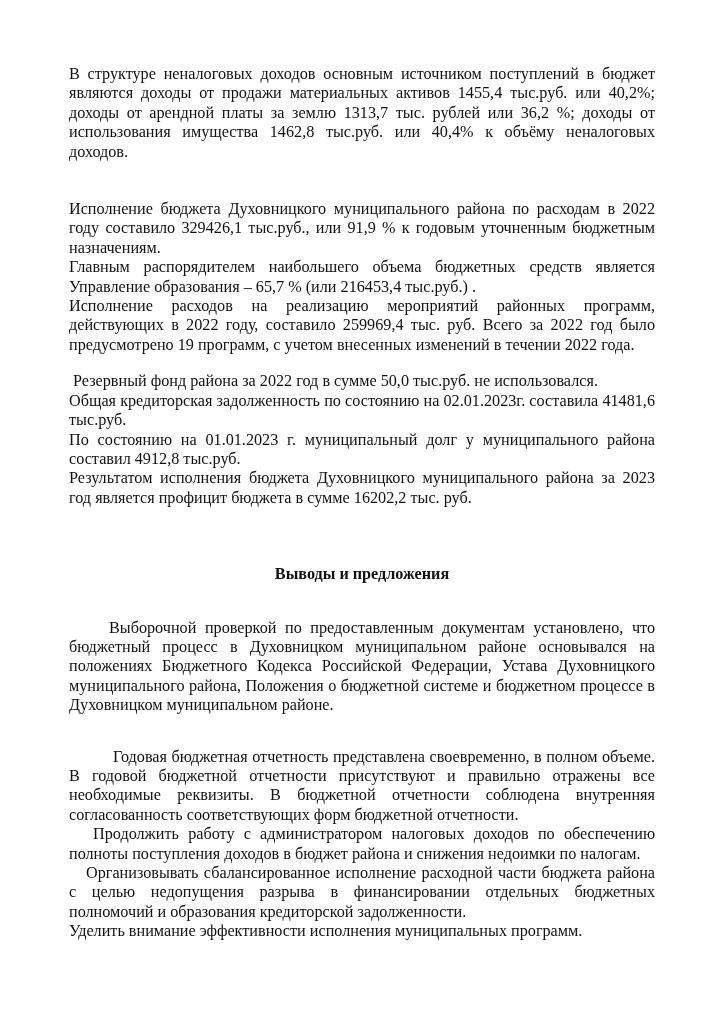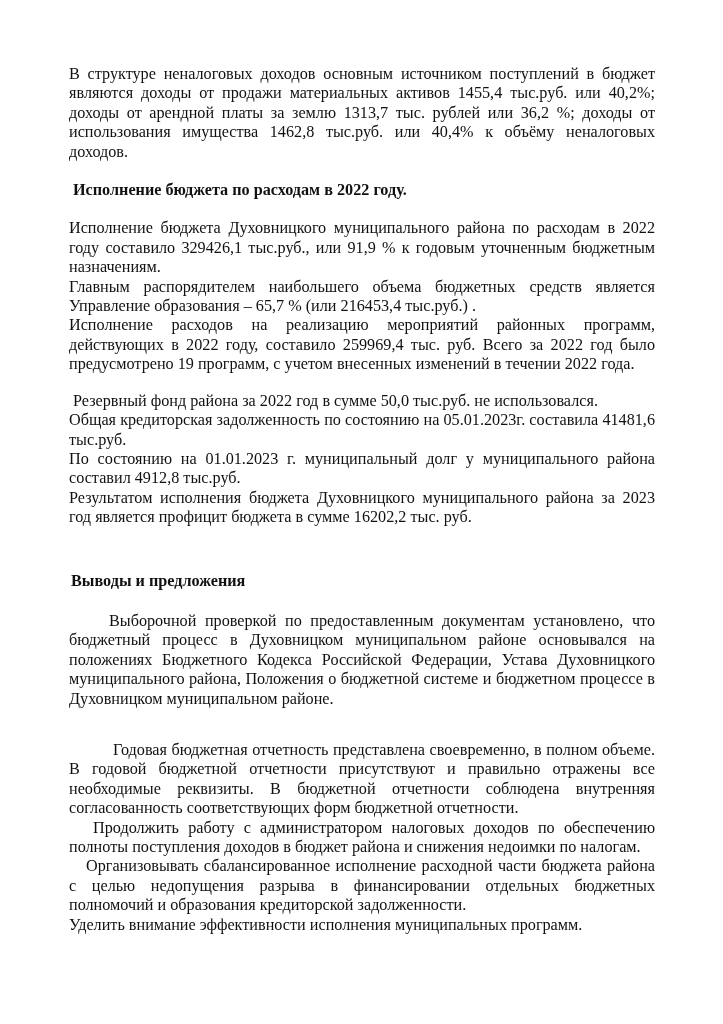--- a/index.html
+++ b/index.html
@@ -31,49 +31,49 @@
     .gap-large { height: 42px; }
     .heading-left {
       font-weight: bold;
       margin: 0;
       padding-left: 4px;
       font-size: 16.2px;
       line-height: 19.4px;
     }
     .heading-center {
       font-weight: bold;
-      margin: 2px;
+      margin: 15px;
+      text-align: center;
       font-size: 16.2px;
       line-height: 19.4px;
     }
     .indent-lg { text-indent: 40px; }
     .indent-xl { text-indent: 44px; margin-top: 32px; }
     .indent-md { text-indent: 24px; }
     .indent-sm { text-indent: 17px; }
     .indent-xs { text-indent: 4px; margin-top: 17px; }
     .indent-last { text-indent: 20px; }
   </style>
 </head>
 <body>
 
 <div class="page">
 
   <p>В структуре неналоговых доходов основным источником поступлений в бюджет являются доходы от продажи материальных активов 1455,4 тыс.руб. или 40,2%; доходы от арендной платы за землю  1313,7  тыс. рублей или 36,2  %; доходы от использования имущества 1462,8 тыс.руб. или 40,4% к объёму неналоговых доходов.</p>
 
   <div class="gap-small"></div>
 
-  <h2 class="heading-left">Исполнение бюджета по расходам в 2022 году.</h2>
 
   <div class="gap-small"></div>
 
   <p>Исполнение бюджета Духовницкого муниципального района по расходам в 2022 году составило 329426,1 тыс.руб., или 91,9 % к годовым уточненным бюджетным назначениям.</p>
   <p>Главным распорядителем наибольшего объема бюджетных средств является Управление образования – 65,7 % (или  216453,4 тыс.руб.) .</p>
   <p>Исполнение расходов на реализацию мероприятий районных программ, действующих в 2022 году, составило 259969,4 тыс. руб. Всего за 2022 год было предусмотрено  19  программ, с учетом внесенных изменений в течении 2022 года.</p>
   <p class="indent-xs">Резервный фонд района за 2022 год в сумме 50,0 тыс.руб. не использовался.</p>
-  <p>Общая кредиторская задолженность по состоянию на 05.01.2023г. составила 41481,6 тыс.руб.</p>
+  <p>Общая кредиторская задолженность по состоянию на 02.01.2023г. составила 41481,6 тыс.руб.</p>
   <p>По состоянию на 01.01.2023 г. муниципальный долг у муниципального   района составил 4912,8 тыс.руб.</p>
   <p>Результатом исполнения бюджета   Духовницкого муниципального   района   за 2023 год является    профицит бюджета в сумме 16202,2   тыс. руб.</p>
 
   <div class="gap-large"></div>
 
   <h2 class="heading-center">Выводы и предложения</h2>
 
   <div class="gap-small"></div>
 
   <p class="indent-lg">Выборочной проверкой по предоставленным документам установлено, что бюджетный процесс в Духовницком муниципальном районе основывался на положениях Бюджетного Кодекса Российской Федерации, Устава Духовницкого муниципального района, Положения о бюджетной системе и бюджетном процессе в Духовницком муниципальном районе.</p>

